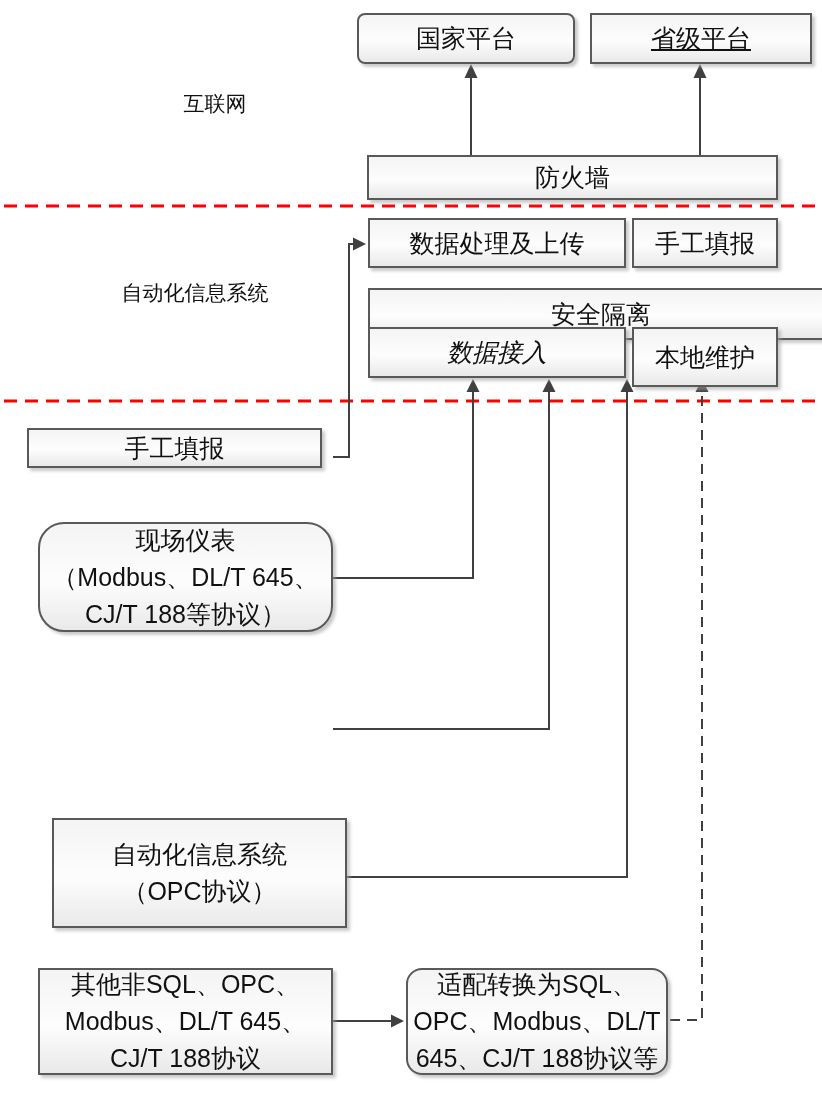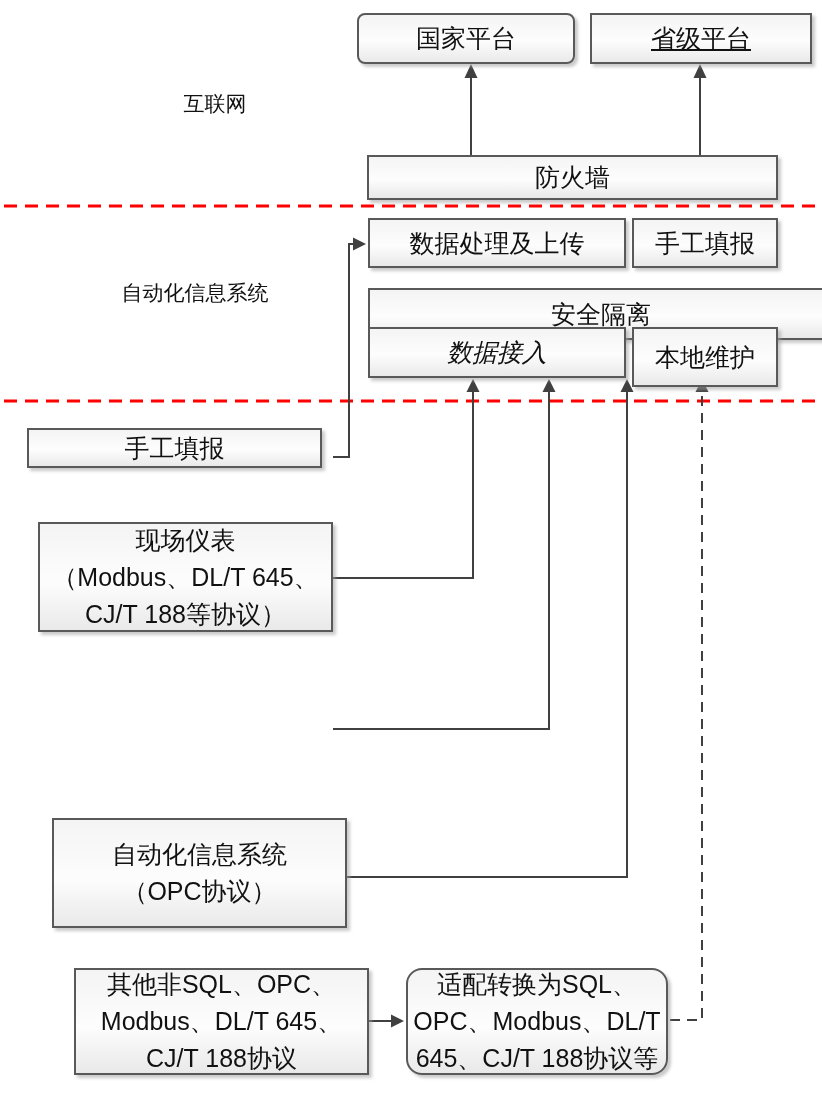--- a/index.html
+++ b/index.html
@@ -45,24 +45,24 @@
   
   #b-national      {left:357px;top:13px; width:218px;height:51px;border-radius:8px;}
   #b-provincial    {left:590px;top:13px; width:222px;height:51px;text-decoration:underline;}
   #b-firewall      {left:367px;top:155px;width:411px;height:45px;}
   #b-dataproc      {left:368px;top:218px;width:258px;height:50px;}
   #b-ops           {left:632px;top:218px;width:146px;height:50px;}
   #b-security      {left:368px;top:272px;width:466px;height:52px;margin-top:16px;}
   #b-dataaccess    {left:368px;top:327px;width:258px;height:51px;font-style:italic;}
   #b-localmaint    {left:632px;top:327px;width:146px;height:60px;}
   #b-manual        {left:27px; top:428px;width:295px;height:40px;}
-  #b-field         {left:38px; top:522px;width:295px;height:110px;}
+  #b-field         {left:38px; top:522px;width:295px;height:110px;border-radius:26px;}
   #b-collector     {left:38px; top:670px;width:295px;height:110px;}
   #b-automation    {left:52px; top:818px;width:295px;height:110px;}
-  #b-other         {left:38px; top:968px;width:295px;height:107px;margin-left:36px;}
+  #b-other         {left:38px; top:968px;width:295px;height:107px;}
   #b-adapter       {left:406px;top:968px;width:262px;height:107px;border-radius:16px;}
   #lbl-internet    {left:215px;top:104px;}
   #lbl-device      {left:195px;top:293px;}
 </style>
 </head>
 <body>
 
 <div id="canvas">
 
   <svg id="wires" viewBox="0 0 822 1099" xmlns="http://www.w3.org/2000/svg">

